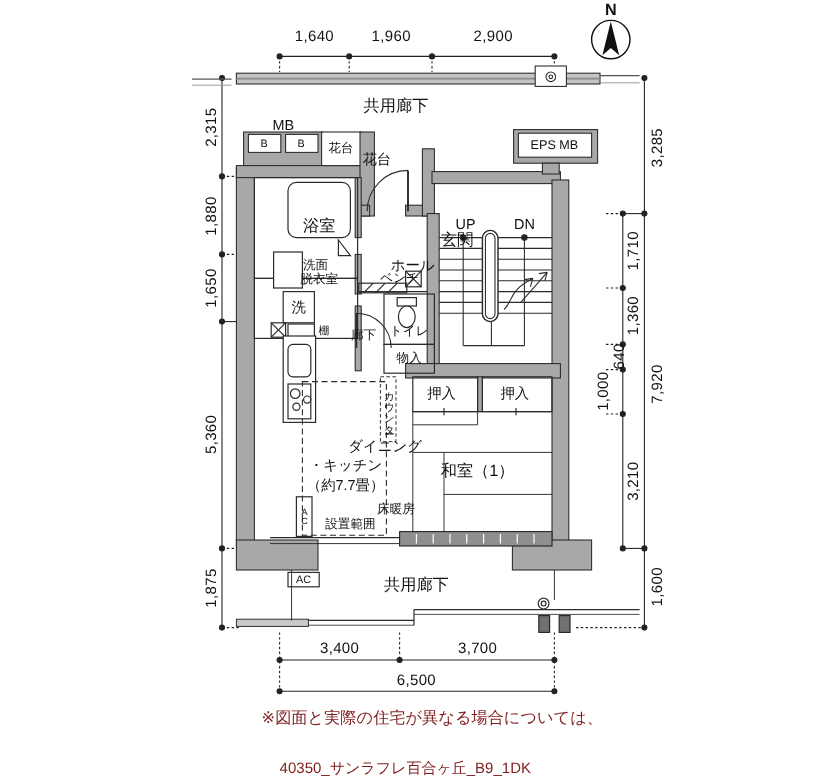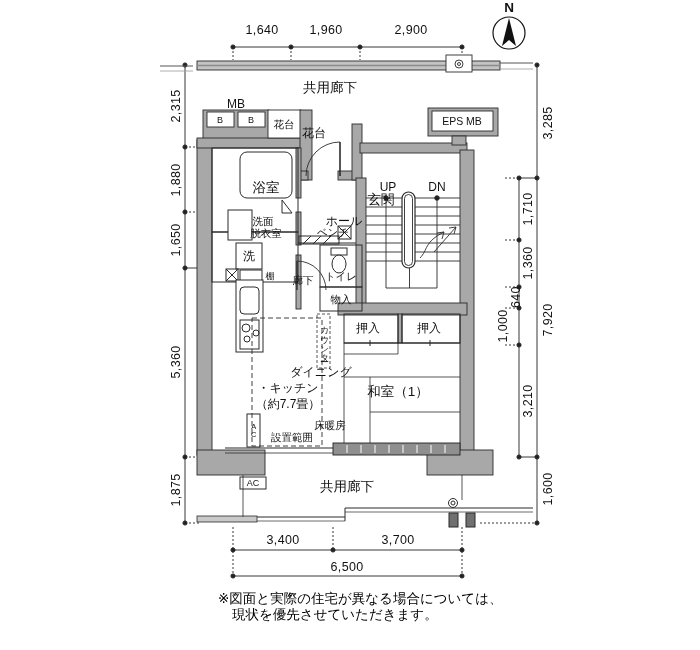--- a/index.html
+++ b/index.html
@@ -3,21 +3,21 @@
 <meta charset="utf-8">
 <style>
   html,body{margin:0;padding:0;background:#fff;}
   #plan{position:relative;width:700px;height:650px;background:#fff;overflow:hidden;
         font-family:"Liberation Sans","DejaVu Sans",sans-serif;color:#111;}
   #plan svg{position:absolute;left:0;top:0;}
   .lbl{position:absolute;transform:translate(-50%,-50%);white-space:nowrap;
        font-size:12px;color:#111;line-height:1;}
   .rot{transform:translate(-50%,-50%) rotate(-90deg);}
   .vert{writing-mode:vertical-rl;text-orientation:upright;letter-spacing:-1px;}
-  .lbl-left{position:absolute;transform:translate(0,-50%);white-space:nowrap;color:#000000;line-height:1.25;}
+  .lbl-left{position:absolute;transform:translate(0,-50%);white-space:nowrap;color:#7f1d1d;line-height:1.25;}
   .dim{font-size:12.5px;letter-spacing:0.3px;}
   .big{font-size:13.5px;}
   .sm{font-size:10.5px;}
   .xs{font-size:9px;}
 </style>
 </head>
 <body>
 
 <div id="plan">
 
@@ -301,15 +301,15 @@
 
   <span class="lbl rot dim" style="left:548px;top:123px;">3,285</span>
   <span class="lbl rot dim" style="left:548px;top:320px;">7,920</span>
   <span class="lbl rot dim" style="left:548px;top:489px;">1,600</span>
 
   <span class="lbl dim" style="left:283px;top:540px;">3,400</span>
   <span class="lbl dim" style="left:398px;top:540px;">3,700</span>
   <span class="lbl dim" style="left:347px;top:567px;">6,500</span>
 
   <span class="lbl-left big" style="left:218px;top:599px;">※図面と実際の住宅が異なる場合については、</span>
-  <span class="lbl-left big" style="left:232px;top:615px;">現状を優先させていただきます。</span>
+  <span class="lbl-left" style="left:233px;top:641px;font-size:12.5px;">40350_サンラフレ百合ヶ丘_B9_1DK</span>
 
 </div>
 
 </body></html>

